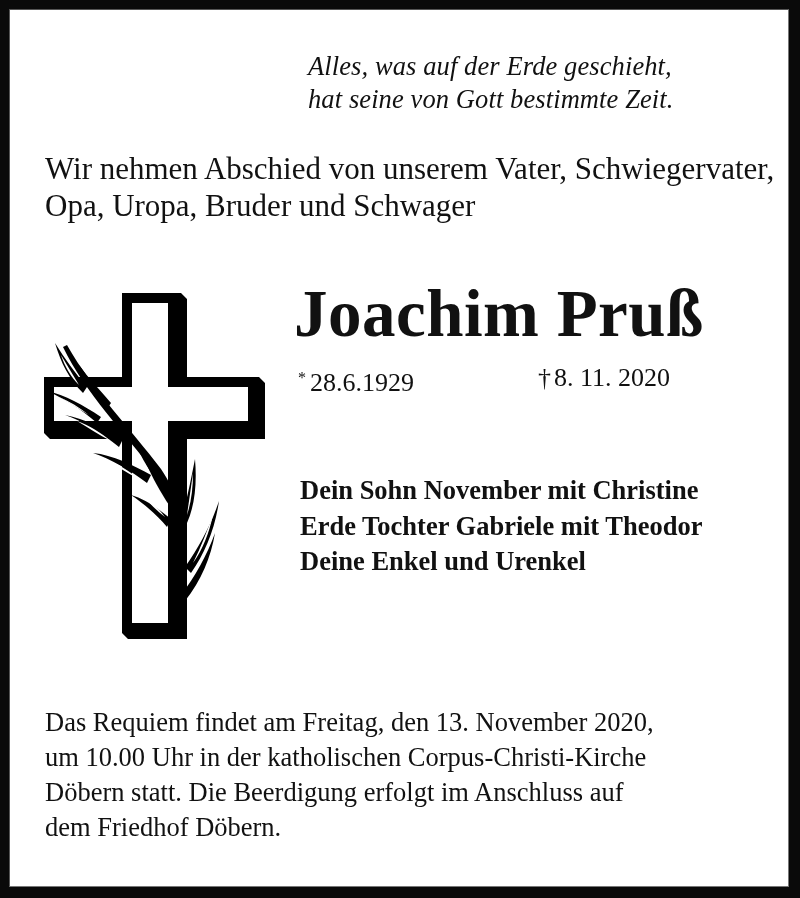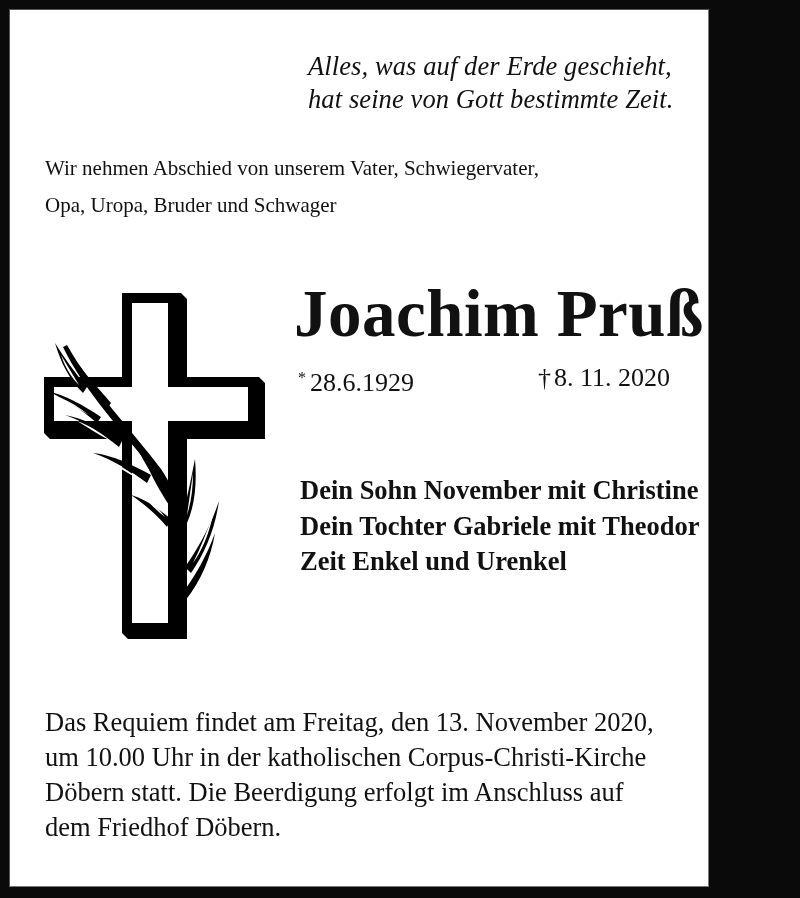--- a/index.html
+++ b/index.html
@@ -12,21 +12,21 @@
       height: 898px;
       position: relative;
       overflow: hidden;
       font-family: "Liberation Serif", "DejaVu Serif", serif;
       color: #111111;
     }
     .frame {
       position: absolute;
       left: 9px;
       top: 9px;
-      width: 700px;
+      width: 780px;
       height: 878px;
       background: #ffffff;
       border-left: 1px solid #555;
       border-top: 1px solid #555;
       border-right: 1px solid #777;
       border-bottom: 1px solid #777;
       box-sizing: border-box;
     }
     .motto {
       position: absolute;
@@ -35,21 +35,21 @@
       font-style: italic;
       font-size: 26.5px;
       line-height: 33px;
       letter-spacing: 0.1px;
       white-space: nowrap;
     }
     .farewell {
       position: absolute;
       left: 44px;
       top: 149px;
-      font-size: 21px;
+      font-size: 31px;
       line-height: 37px;
       white-space: nowrap;
     }
     .name {
       position: absolute;
       left: 293px;
       top: 272px;
       font-size: 67px;
       font-weight: bold;
       line-height: 80px;
@@ -152,22 +152,22 @@
   <div class="dates birth" style="left:288px; top:352px;">
     <sup>*</sup><span>28.6.1929</span>
   </div>
 
   <div class="dates death" style="left:528px; top:352px;">
     <span class="dagger">†</span><span>8. 11. 2020</span>
   </div>
 
   <div class="mourners" style="left:290px; top:463px;">
     <div class="bold">Dein Sohn November mit Christine</div>
-    <div class="bold">Dein Tochter Gabriele mit Theodor</div>
-    <div class="bold">Zeit Enkel und Urenkel</div>
+    <div class="bold">Erde Tochter Gabriele mit Theodor</div>
+    <div class="bold">Deine Enkel und Urenkel</div>
   </div>
 
   <div class="service" style="left:35px; top:695px;">
     <div>Das Requiem findet am Freitag, den 13. November 2020,</div>
     <div>um 10.00 Uhr in der katholischen Corpus-Christi-Kirche</div>
     <div>Döbern statt. Die Beerdigung erfolgt im Anschluss auf</div>
     <div>dem Friedhof Döbern.</div>
   </div>
 
 </div>

